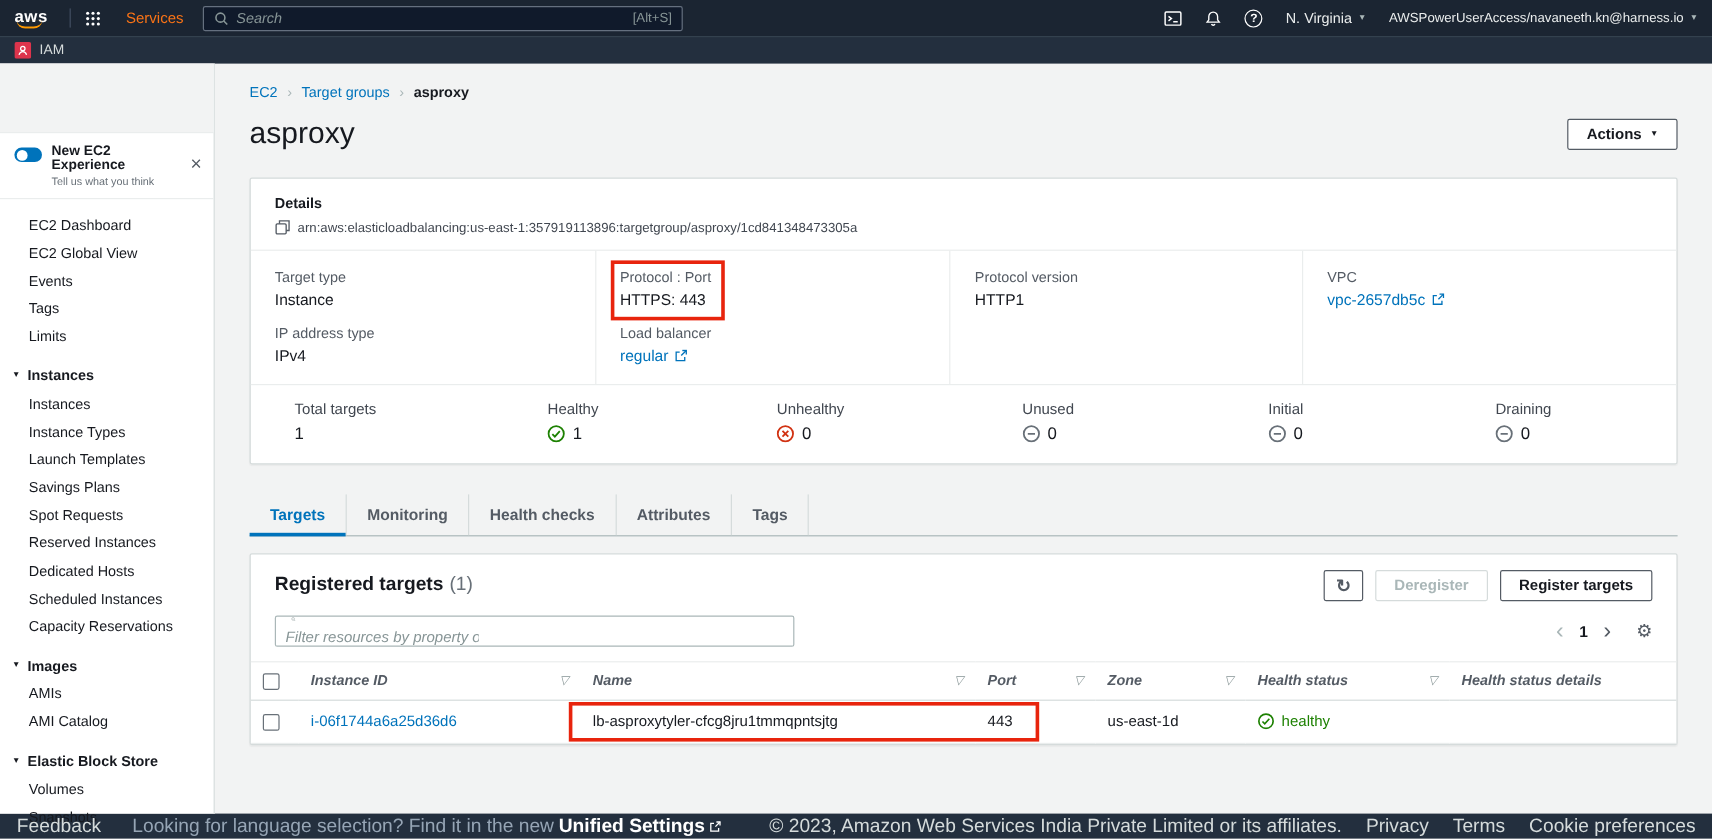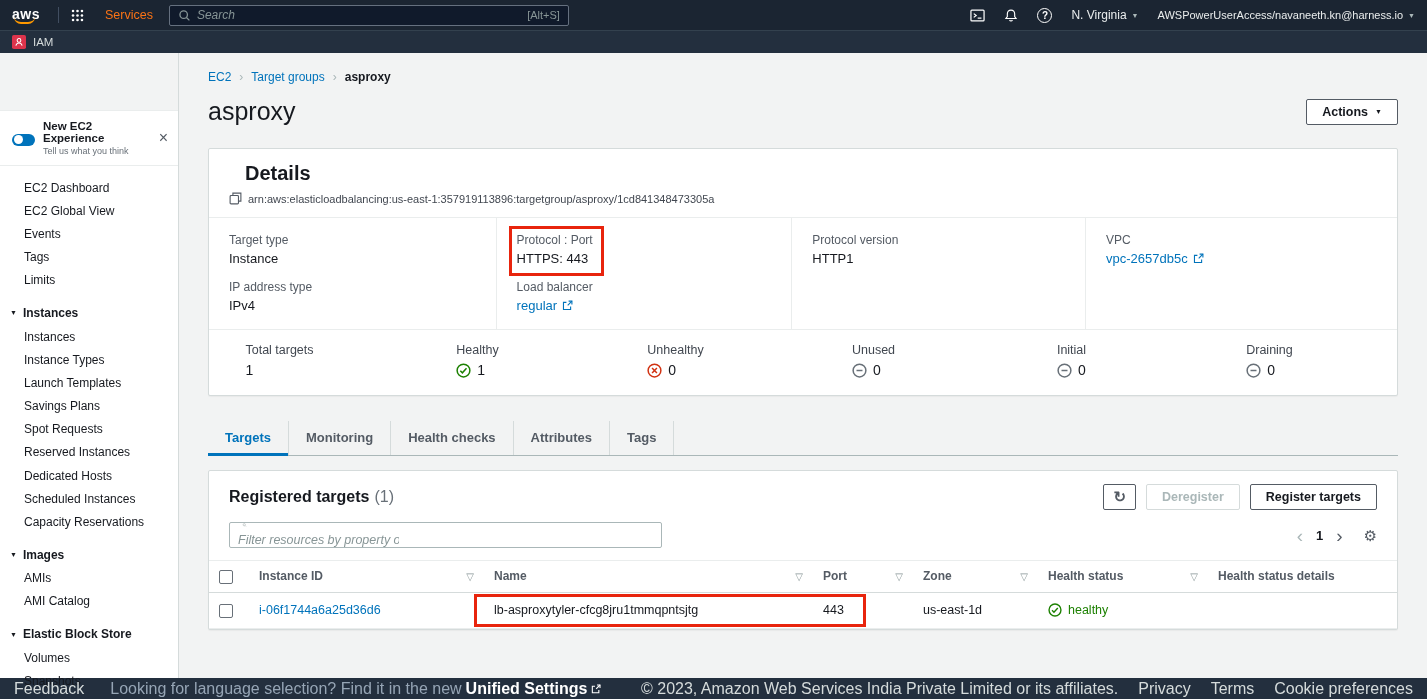--- a/index.html
+++ b/index.html
@@ -27,21 +27,21 @@
   .caret { font-size:7px; color:#aab7b8; }
 
   
   .favbar { height:23px; background:#232f3e; border-top:1px solid #33414e; display:flex; align-items:center; padding:0 12px; }
   .fav-item { display:flex; align-items:center; gap:7px; color:#d5dbdb; font-size:11.5px; }
 
   
   .content { display:flex; height:625px; }
   .sidebar { width:179px; background:#fff; border-right:1px solid #d5dbdb; flex-shrink:0; }
   .sidebar-gray { height:57px; background:#f2f3f3; }
-  .experience { border-top:1px solid #eaeded; border-bottom:1px solid #eaeded; padding:9px 10px 9px 12px; display:flex; align-items:center; gap:8px; }
+  .experience { border-top:1px solid #eaeded; border-bottom:1px solid #eaeded; padding:9px 10px 9px 12px; display:flex; align-items:flex-start; gap:8px; }
   .toggle { width:23px; height:12px; background:#0073bb; border-radius:7px; position:relative; flex-shrink:0; margin-top:3px; cursor:pointer; }
   .knob { position:absolute; left:1.5px; top:1.5px; width:9px; height:9px; background:#fff; border-radius:50%; }
   .exp-title { font-size:11.5px; font-weight:700; color:#16191f; }
   .exp-sub { font-size:9px; color:#687078; margin-top:2px; }
   .exp-close { margin-left:auto; align-self:center; color:#545b64; font-size:16px; line-height:1; cursor:pointer; }
   .sidebar nav { padding:10px 0; }
   .nav-item { display:block; font-size:12px; color:#16191f; padding:4.6px 8px 4.6px 24px; }
   .nav-section { display:flex; align-items:center; gap:6px; padding:5px 8px 5px 10px; margin-top:9px; font-size:12px; font-weight:700; color:#16191f; cursor:pointer; }
   .sec-caret { font-size:7px; color:#16191f; }
 
@@ -56,21 +56,21 @@
   h1 { font-size:25px; font-weight:400; color:#16191f; }
   .btn { background:#fff; border:1px solid #545b64; border-radius:2px; color:#16191f; font-weight:700; font-size:12.5px; height:26px; padding:0 15px; display:inline-flex; align-items:center; gap:7px; cursor:pointer; font-family:inherit; }
   .btn-caret { font-size:7px; color:#16191f; }
   .btn.disabled { border-color:#d5dbdb; color:#aab7b8; cursor:default; }
   .btn.icon-only { padding:0 9px; font-size:15px; color:#545b64; }
 
   
   .card { background:#fff; border:1px solid #d5dbdb; border-radius:2px; box-shadow:0 1px 1px rgba(0,0,0,.04); }
   .details-card { margin-top:22px; }
   .card-head { padding:13px 20px 12px; }
-  .card-head h2 { font-size:20px; font-weight:700;margin-left:16px; }
+  .card-head h2 { font-size:12px; font-weight:700; }
   .arn-row { margin-top:7px; display:flex; align-items:center; gap:6px; }
   .arn { font-size:11px; color:#414750; }
   .details-grid { display:grid; grid-template-columns:283fr 292fr 290fr 308fr; border-top:1px solid #eaeded; }
   .dcol { padding:15px 20px 16px; }
   .dcol + .dcol { border-left:1px solid #eaeded; }
   .field + .field { margin-top:14px; }
   .flabel { font-size:12px; color:#545b64; }
   .fvalue { font-size:13px; color:#16191f; margin-top:4px; display:flex; align-items:center; gap:5px; }
   .link { color:#0073bb; }
   .rel { position:relative; }
@@ -100,21 +100,21 @@
   .filter-box { display:flex; align-items:flex-start; gap:6px; width:433px; height:26px; padding:0 8px; border:1px solid #aab7b8; border-radius:2px; background:#fff;flex-direction:column; }
   .filter-box input { flex:1; border:none; outline:none; font-size:12.5px; font-family:inherit; background:transparent; color:#16191f; }
   .filter-box input::placeholder { color:#879596; font-style:italic; }
   .pagination { display:flex; align-items:center; gap:13px; }
   .pg { line-height:1; }
   .pg.prev { color:#aab7b8; font-size:19px; cursor:default; }
   .pg.cur { font-size:13px; font-weight:700; cursor:pointer; }
   .pg.next { color:#545b64; font-size:19px; cursor:pointer; }
   .pg.gear { color:#545b64; font-size:15px; margin-left:8px; cursor:pointer; }
   .rt-table { width:100%; border-collapse:collapse; }
-  .rt-table th { text-align:left; font-size:12px; font-weight:700; color:#545b64; padding:8px 10px; border-top:1px solid #eaeded; border-bottom:1px solid #d5dbdb; }
+  .rt-table th { text-align:left; font-size:12px; font-weight:700; color:#545b64; padding:8px 10px; border-top:1px solid #eaeded; border-bottom:1px solid #d5dbdb;font-style:italic; }
   .th-wrap { display:flex; align-items:center; justify-content:space-between; gap:4px; }
   .sort { color:#879596; font-size:10px; font-weight:400; }
   .rt-table td { font-size:12.5px; color:#16191f; padding:10px; border-bottom:1px solid #eaeded; }
   .col-chk { width:40px; } .col-id { width:235px; } .col-name { width:329px; } .col-port { width:100px; } .col-zone { width:125px; } .col-health { width:170px; }
   .checkbox { display:inline-block; width:14px; height:14px; border:1px solid #687078; border-radius:2px; background:#fff; cursor:pointer; vertical-align:middle; }
   .health { display:flex; align-items:center; gap:6px; color:#1d8102; }
 
   
   .footer { height:21px; background:#232f3e; display:flex; align-items:center; padding:0 14px; font-size:16px; color:#d5dbdb; gap:26px; }
   .footer a { color:#d5dbdb; }

